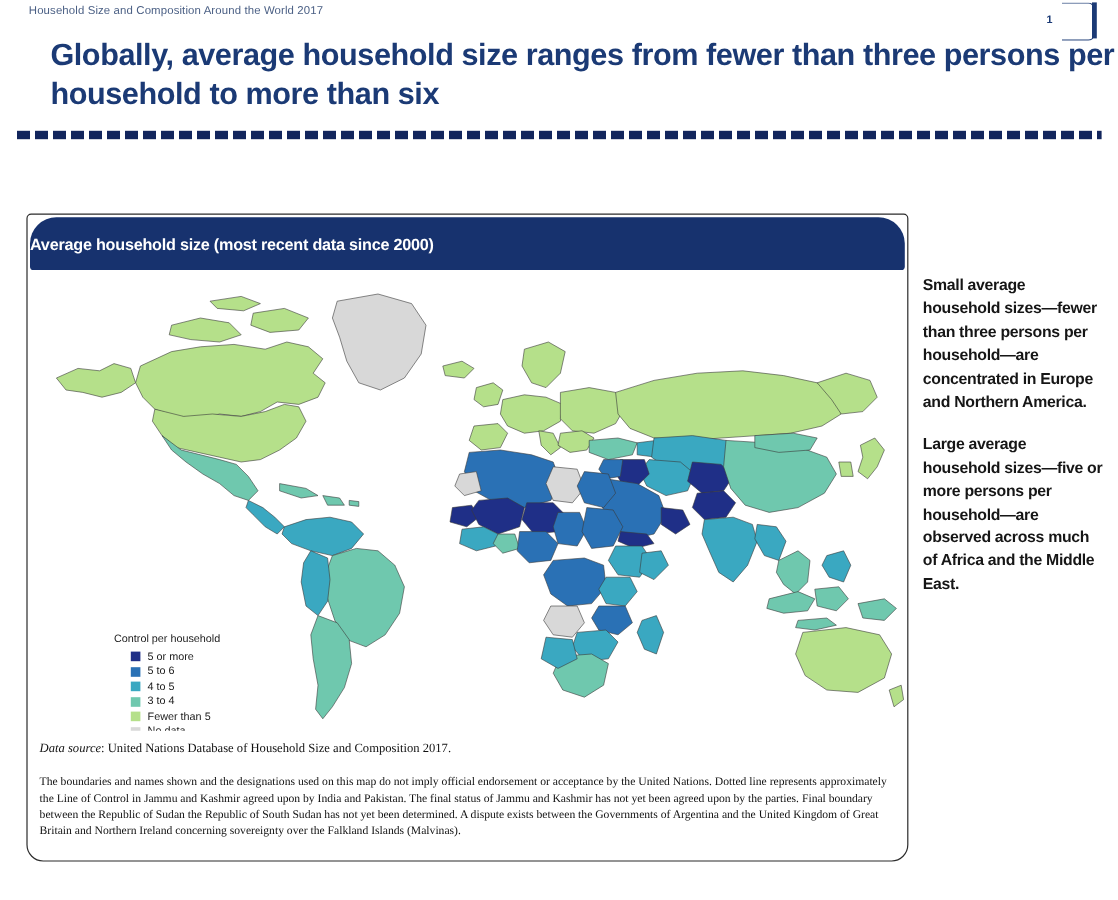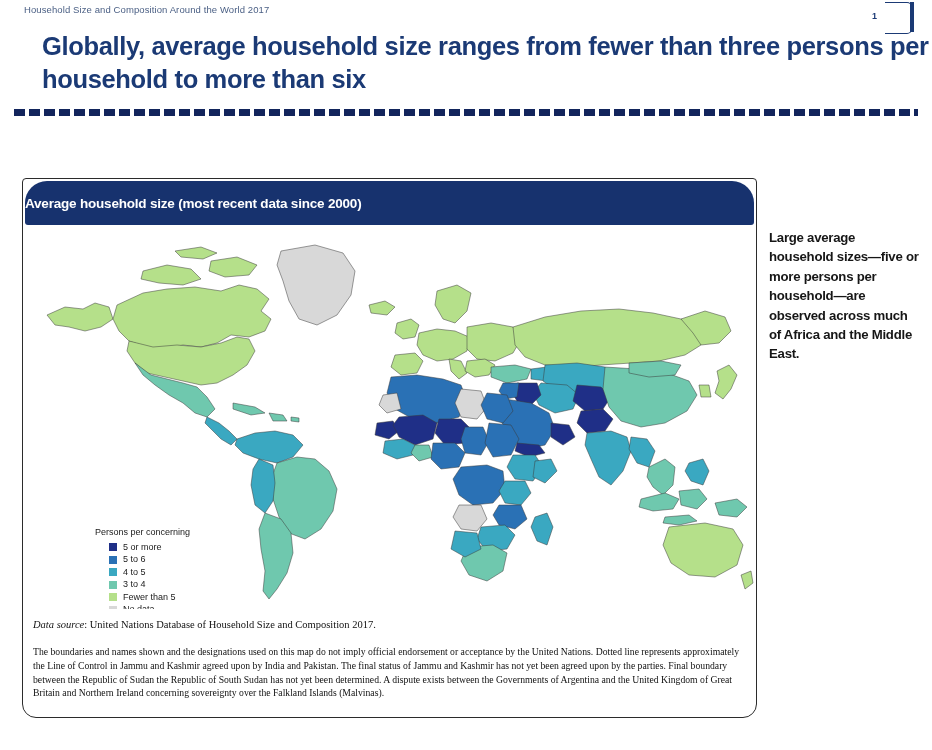--- a/index.html
+++ b/index.html
@@ -221,21 +221,21 @@
         <path fill="#3aa8c1" d="M430,304 L452,306 L456,322 L440,330 L426,322 Z"></path>
         <path fill="#3aa8c1" d="M510,290 L522,286 L528,300 L522,318 L512,314 L506,300 Z"></path>
 
         <path fill="#b5e08a" d="M644,300 L680,296 L708,302 L718,318 L712,338 L690,350 L664,348 L646,336
              L638,318 Z"></path>
         <path fill="#b5e08a" d="M716,348 L726,344 L728,356 L720,362 Z"></path>
       </g>
     </svg>
 
     <div id="legend">
-      <div id="legend-title">Persons per concerning</div>
+      <div id="legend-title">Control per household</div>
 
       <div class="legend-row">
         <span class="legend-swatch" style="background: rgb(31, 47, 135);"></span>
         <span class="legend-label">5 or more</span>
       </div>
       <div class="legend-row">
         <span class="legend-swatch" style="background: rgb(42, 113, 181);"></span>
         <span class="legend-label">5 to 6</span>
       </div>
       <div class="legend-row">
@@ -258,14 +258,15 @@
   </div>
 
   <div id="source-line">
     <span class="lbl">Data source</span><span>: United Nations Database of Household Size and Composition 2017.</span>
   </div>
 
   <div id="notes">The boundaries and names shown and the designations used on this map do not imply official endorsement or acceptance by the United Nations. Dotted line represents approximately the Line of Control in Jammu and Kashmir agreed upon by India and Pakistan.  The final status of Jammu and Kashmir has not yet been agreed upon by the parties. Final boundary between the Republic of Sudan the Republic of South Sudan has not yet been determined. A dispute exists between the Governments of Argentina and the United Kingdom of Great Britain and Northern Ireland concerning sovereignty over the Falkland Islands (Malvinas).</div>
 </div>
 
 <div id="side-rail">
+  <p>Small average household sizes—fewer than three persons per household—are concentrated in Europe and Northern America.</p>
   <p>Large average household sizes—five or more persons per household—are observed across much of Africa and the Middle East.</p>
 </div>
 
 </body></html>

